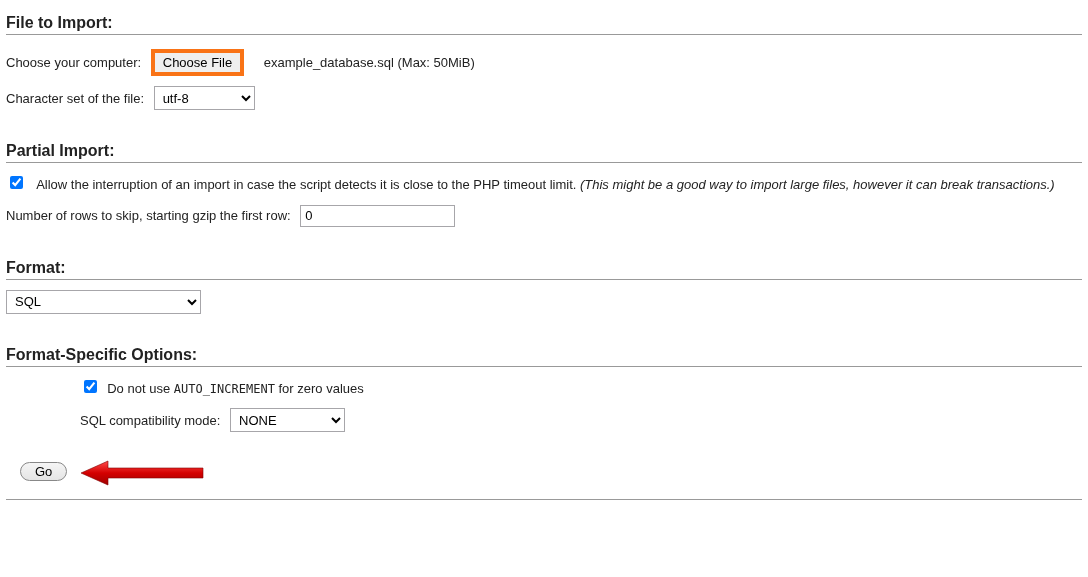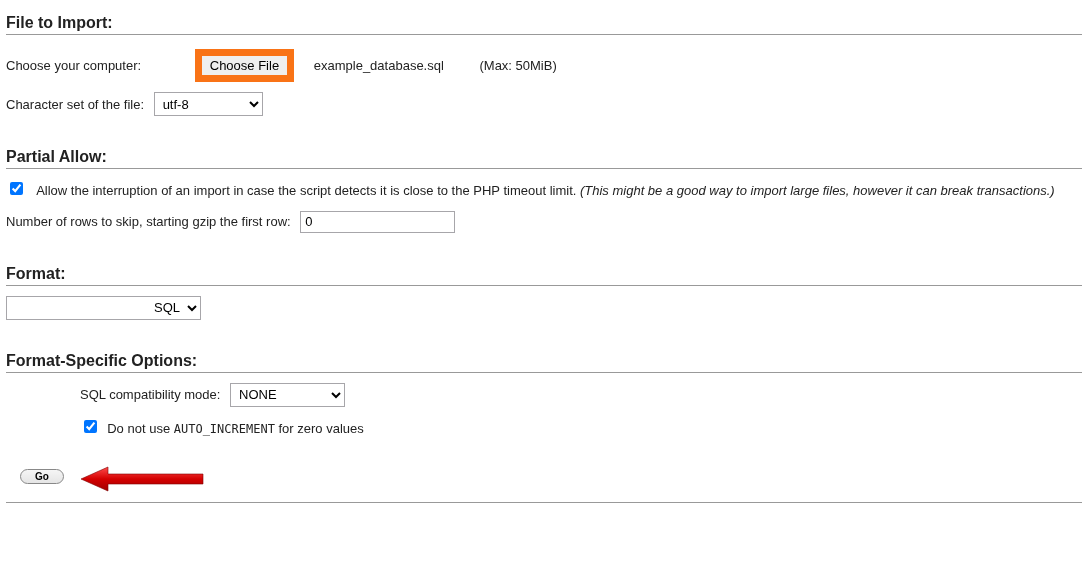--- a/index.html
+++ b/index.html
@@ -30,43 +30,41 @@
       font-size: 13px;
       height: 22px;
     }
     select {
       border: 1px solid #a7a6aa;
       padding: 2px 4px;
       font-size: 13px;
       height: 24px;
       background: #fff;
     }
-    select.wide { width: 109px; }
-    select.format { width: 195px; text-align: right; }
+    select.wide { width: 101px; }
+    select.format { width: 195px; }
     button.choose {
-      border: 7px solid #f97316;
+      border: 4px solid #f97316;
       background: #efefef;
       font-size: 13px;
       padding: 2px 8px;
       cursor: pointer;
-      margin-left: 44px;
     }
     code { font-family: monospace; font-size: 12px; }
     .italic { font-style: italic; text-align: center; }
     .indent { padding-left: 74px; }
     .go-row { margin-top: 30px; margin-bottom: 18px; position: relative; }
     button.go {
       border: 1px solid #888;
       background: linear-gradient(#f5f5f5,#e5e5e5);
       border-radius: 11px;
       padding: 1px 14px;
-      font-size: 10px;
+      font-size: 13px;
       cursor: pointer;
       margin-left: 14px;
-      font-weight: bold;
     }
     .arrow-wrap {
       position: absolute;
       left: 72px;
       top: -4px;
     }
     hr.bottom {
       border: none;
       border-top: 1px solid #999;
       margin-top: 18px;
@@ -79,31 +77,31 @@
 
 <h3 class="section-header">File to Import:</h3>
 
 <div class="file-desc">
 </div>
 
 <div class="row">
   <label class="inline">Choose your computer:</label>
   <button class="choose">Choose File</button>
   <span style="margin-left:16px;">example_database.sql</span>
-  <span style="margin-left:32px;">(Max: 50MiB)</span>
+  <span style="margin-left:0;">(Max: 50MiB)</span>
 </div>
 
 <div class="row mb">
   <label class="inline">Character set of the file:</label>
   <select class="wide">
     <option>utf-8</option>
   </select>
 </div>
 
-<h3 class="section-header">Partial Allow:</h3>
+<h3 class="section-header">Partial Import:</h3>
 
 <div class="row">
   <input type="checkbox" checked="" style="">
   &nbsp;
   <span>Allow the interruption of an import in case the script detects it is close to the PHP timeout limit. </span><span class="italic">(This might be a good way to import large files, however it can break transactions.)</span>
 </div>
 
 <div class="row mb">
   <label class="inline">Number of rows to skip, starting gzip the first row:</label>
   <input type="text" style="width: 155px;" value="0">
@@ -113,28 +111,28 @@
 <div class="row mb">
   <select class="format">
     <option>SQL</option>
   </select>
 </div>
 
 <h3 class="section-header">Format-Specific Options:</h3>
 
 <div class="indent">
   <div class="row">
+    <input type="checkbox" checked="" style="">
+    &nbsp;<span>Do not use </span><code>AUTO_INCREMENT</code><span> for zero values</span>
+  </div>
+  <div class="row">
     <label class="inline">SQL compatibility mode:</label>
     <select style="width:115px;">
       <option>NONE</option>
     </select>
-  </div>
-  <div class="row">
-    <input type="checkbox" checked="" style="">
-    &nbsp;<span>Do not use </span><code>AUTO_INCREMENT</code><span> for zero values</span>
   </div>
 </div>
 
 <div class="go-row">
   <button class="go">Go</button>
   <span class="arrow-wrap">
     <svg width="130" height="30" viewBox="0 0 130 30">
       <defs>
         <linearGradient id="redgrad" x1="0" y1="0" x2="0" y2="1">
           <stop offset="0%" stop-color="#ff4d4d"></stop>

